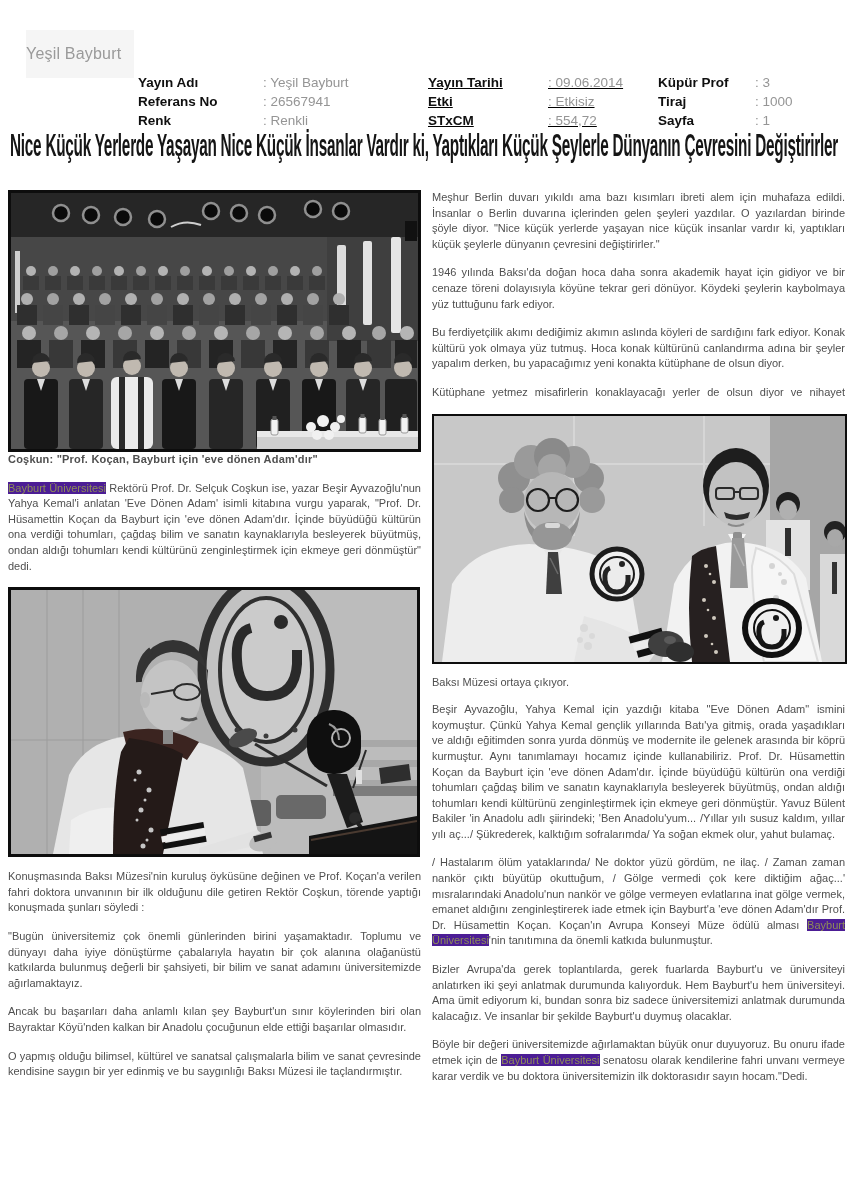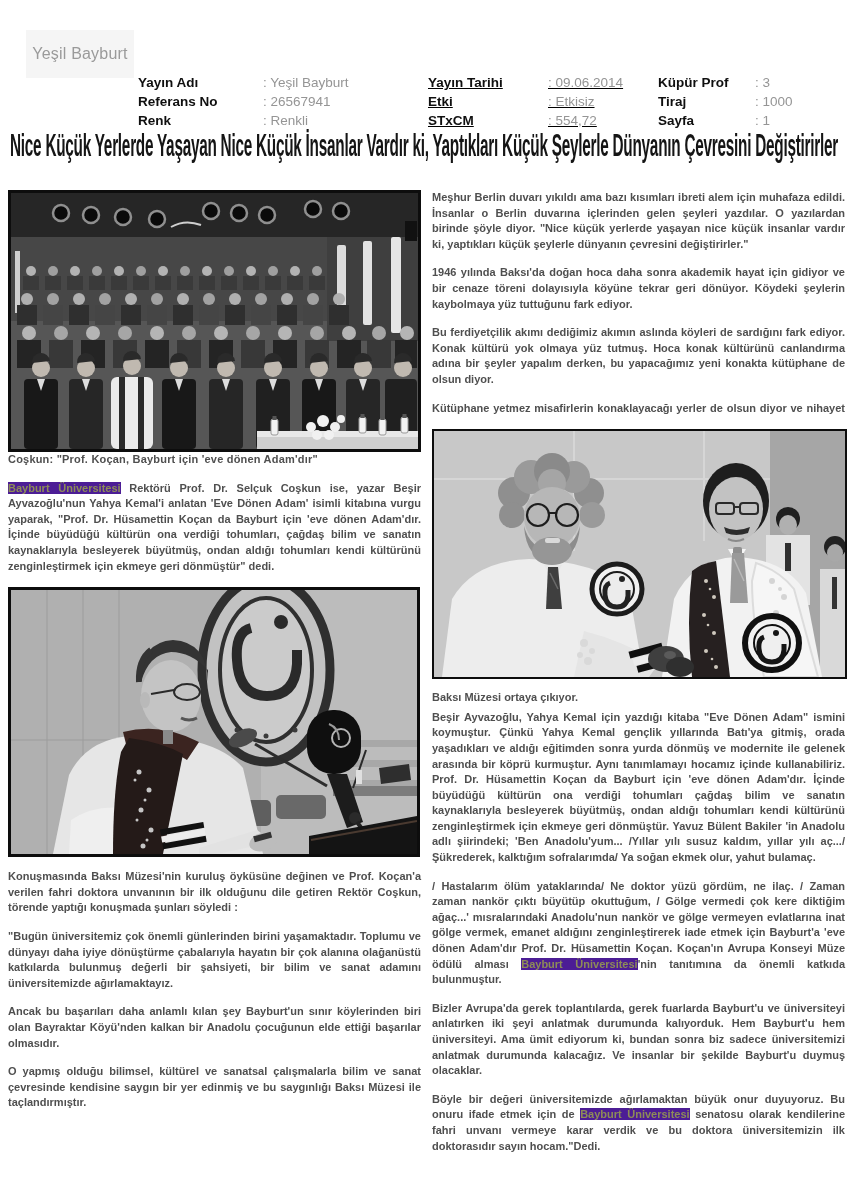--- a/index.html
+++ b/index.html
@@ -1,38 +1,38 @@
 <!DOCTYPE html>
 <html><head>
 <meta charset="utf-8">
 <style>
   html,body{margin:0;padding:0;background:#ffffff;}
   body{width:848px;height:1200px;position:relative;font-family:"Liberation Sans",sans-serif;overflow:hidden;}
   .page{position:absolute;inset:0;background:#fff;}
 
   
-  .masthead{position:absolute;left:26px;top:30px;width:108px;height:48px;display:flex;align-items:center;justify-content:center;background:#f5f5f5;}
+  .masthead{position:absolute;left:26px;top:30px;width:108px;height:48px;display:flex;align-items:center;background:#f5f5f5;}
   .masthead span{color:#9a9a9a;font-size:16px;letter-spacing:.2px;}
   .metagroup{position:absolute;top:27px;margin-top:46px;}
   .g1{left:138px;} .g2{left:428px;text-decoration:underline;} .g3{left:658px;}
   .mrow{display:flex;height:19px;line-height:19px;font-size:13.5px;}
   .mlabel{font-weight:bold;color:#0f0f0f;}
   .g1 .mlabel{width:125px;} .g2 .mlabel{width:120px;} .g3 .mlabel{width:97px;}
   .mval{color:#959595;}
 
   
   .headline{position:absolute;left:10px;top:128px;width:828px;height:46px;overflow:hidden;}
   .headline span{display:inline-block;white-space:nowrap;transform-origin:left center;
     font-size:31px;font-weight:800;color:#151515;letter-spacing:-.5px;}
 
   
   .col{position:absolute;top:190px;width:413px;}
   .col-left{left:8px;} .col-right{left:432px;}
-  .col p{margin:0 0 13px;font-size:11px;line-height:15.6px;text-align:justify;color:#4f4f4f;font-weight:bold;}
-  .col p.tight{margin-bottom:4px;}
+  .col p{margin:0 0 13px;font-size:11px;line-height:15.6px;text-align:justify;color:#4f4f4f;}
+  .col p.tight{margin-bottom:12px;}
   .col p.stretch{text-align-last:justify;}
   .hl{background:#4c1d95;color:#8e8c58;}
   .caption{margin:9px 0 15px;text-align:center;font-weight:bold;font-size:13px;color:#1c1c1c;letter-spacing:.2px;}
 
   .photo{box-sizing:border-box;border:3px solid #0d0d0d;background:#888;display:block;}
   .photo svg{display:block;}
   .ph1{width:413px;height:262px;margin:0 0 0 0;}
   .ph2{width:412px;height:270px;margin:0 0 12px 0;}
   .ph3{width:415px;height:250px;margin:10px 0 11px 0;border-width:2px;}
 </style>

